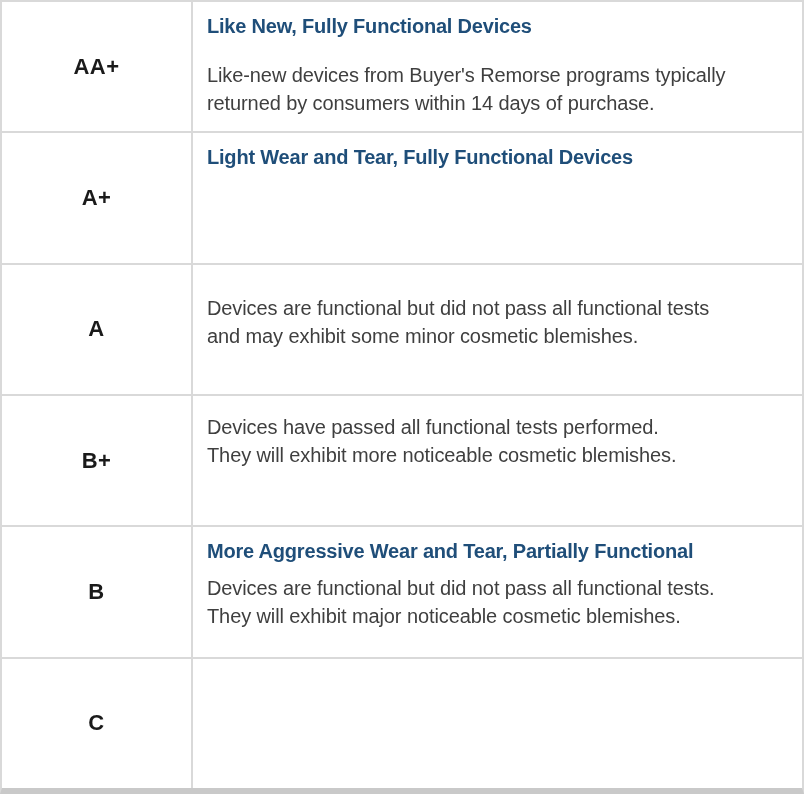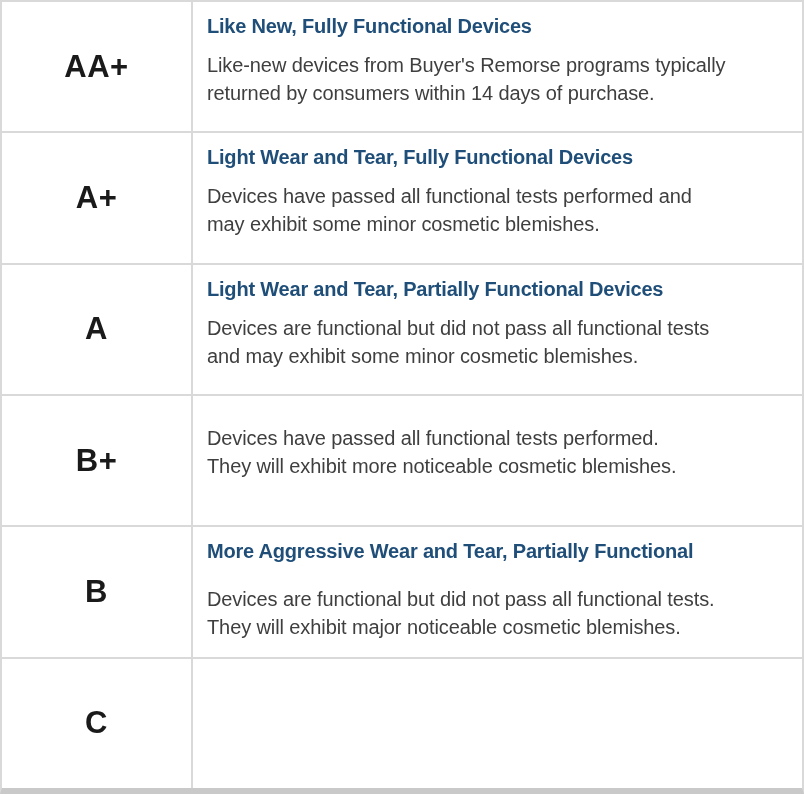--- a/index.html
+++ b/index.html
@@ -38,46 +38,46 @@
   .row:last-child{border-bottom:none;}
   .grade-cell{
     width:189px;
     flex:0 0 189px;
     display:flex;
     align-items:center;
     justify-content:center;
     border-right:2px solid var(--border-light);
   }
   .grade{
-    font-size:31px;
+    font-size:22px;
     font-weight:bold;
     color:var(--grade-black);
     letter-spacing:0.5px;
   }
   .info-cell{
     flex:1 1 auto;
     padding:9px 4px 4px 14px;
     min-width:0;
   }
   .title{
     font-size:20px;
     font-weight:bold;
     color:var(--title-blue);
     line-height:30px;
     letter-spacing:-0.2px;
   }
   .desc{
     font-size:20px;
     color:var(--desc-gray);
     line-height:28px;
-    margin-top:10px;
+    margin-top:20px;
     white-space:pre-line;
     letter-spacing:-0.1px;
   }
-  .desc.gap-lg{margin-top:19px;}
+  .desc.gap-lg{margin-top:8px;}
 </style>
 </head>
 <body>
 
 <div class="grading-table">
 
   <div class="row">
     <div class="grade-cell">
       <span class="grade">AA+</span>
     </div>
@@ -87,31 +87,28 @@
 returned by consumers within 14 days of purchase.</div>
     </div>
   </div>
 
   <div class="row">
     <div class="grade-cell">
       <span class="grade">A+</span>
     </div>
     <div class="info-cell">
       <div class="title">Light Wear and Tear, Fully Functional Devices</div>
-      <div class="desc">Devices have passed all functional tests performed and
-may exhibit some minor cosmetic blemishes.</div>
     </div>
   </div>
 
   <div class="row">
     <div class="grade-cell">
       <span class="grade">A</span>
     </div>
     <div class="info-cell">
-      <div class="title">Light Wear and Tear, Partially Functional Devices</div>
       <div class="desc">Devices are functional but did not pass all functional tests
 and may exhibit some minor cosmetic blemishes.</div>
     </div>
   </div>
 
   <div class="row">
     <div class="grade-cell">
       <span class="grade">B+</span>
     </div>
     <div class="info-cell">

